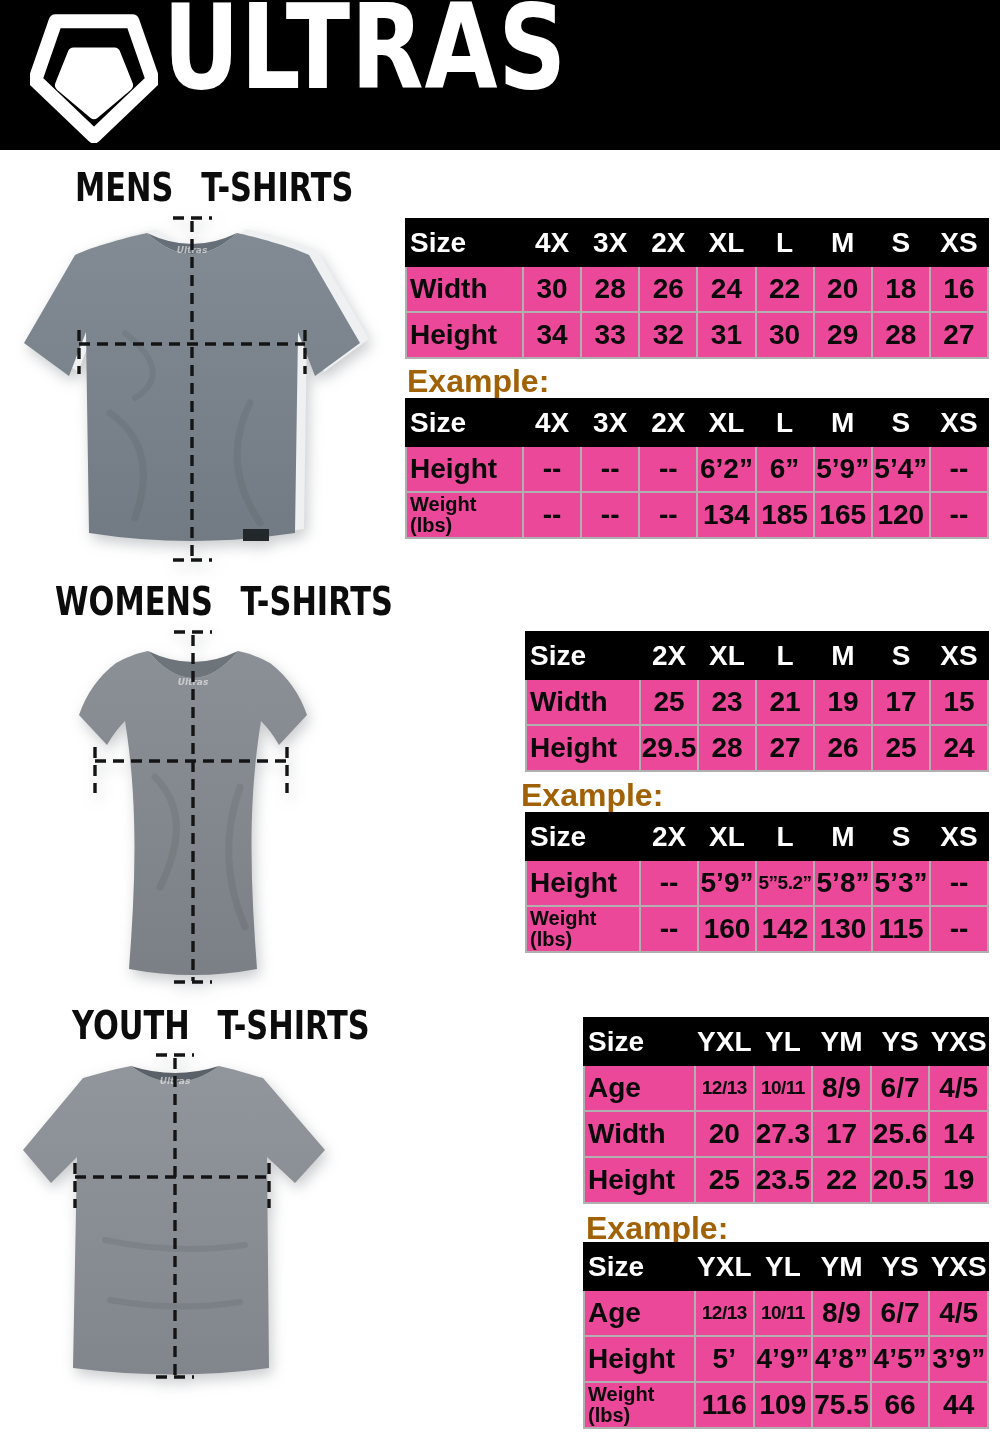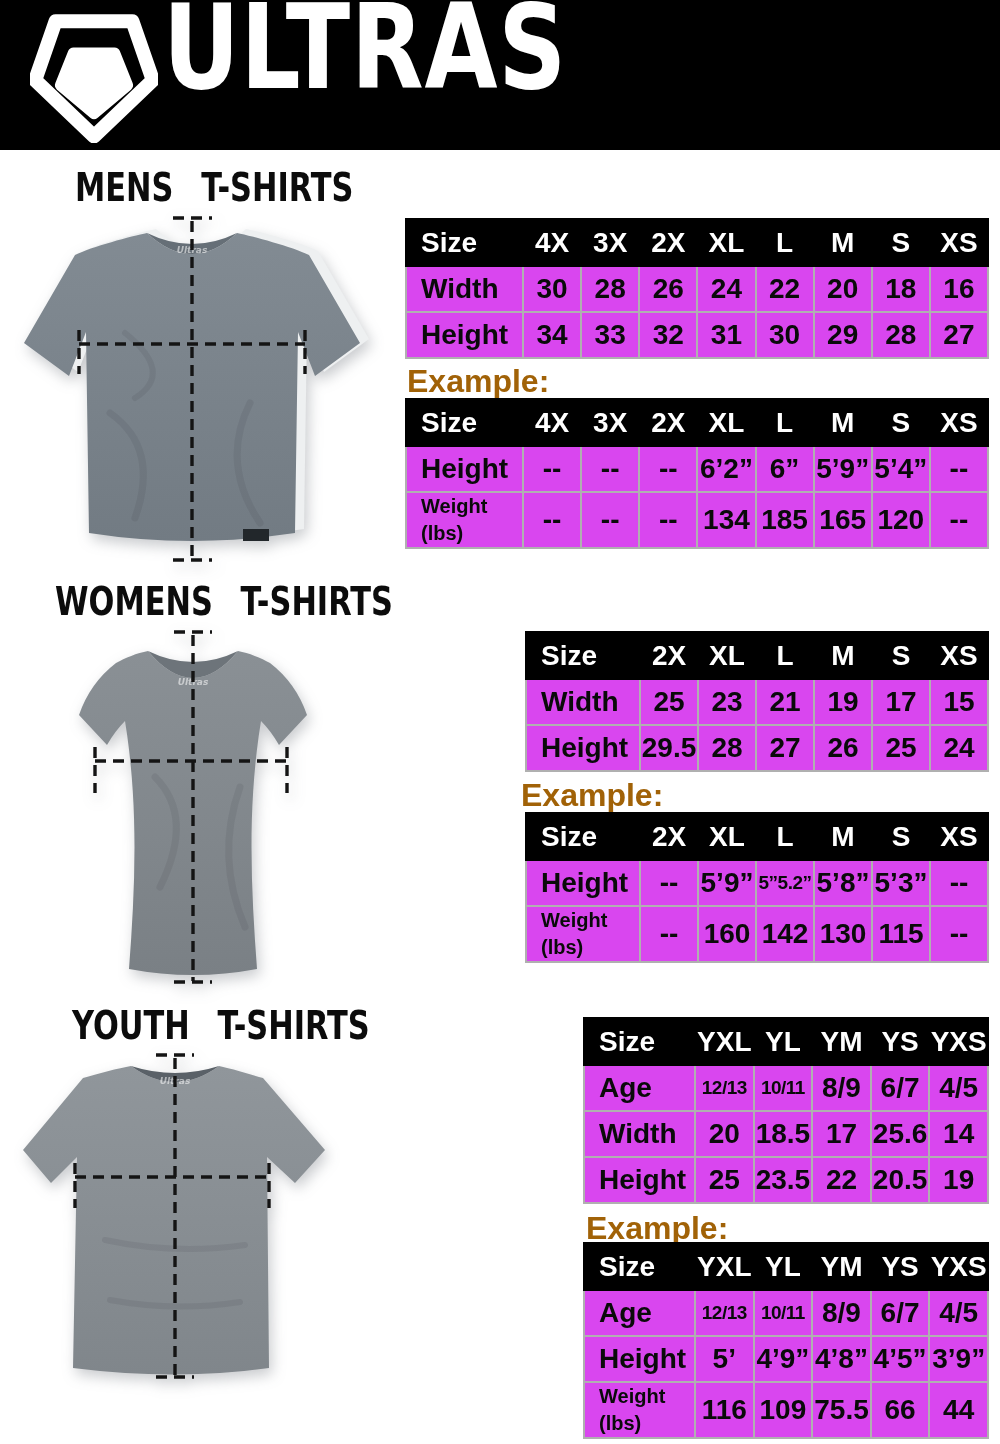--- a/index.html
+++ b/index.html
@@ -48,25 +48,25 @@
   .tw-wom-size  {left:525px;top:631px;width:464px;}
   .tw-wom-ex    {left:525px;top:812px;width:464px;}
   .tw-youth-size{left:583px;top:1017px;width:406px;}
   .tw-youth-ex  {left:583px;top:1242px;width:406px;}
 
   .tbl-wrap table{width:100%;border-collapse:collapse;table-layout:fixed;
                   font-family:"Liberation Sans",sans-serif;font-weight:bold;}
   .tbl-wrap th,.tbl-wrap td{border:2px solid #b0b0b0;text-align:center;vertical-align:middle;
                   font-size:28px;color:#0a0a0a;padding:0;overflow:hidden;}
   .tbl-wrap thead th{background:#000;color:#fff;border-color:#000;height:45px;}
-  .tbl-wrap tbody tr{height:46px;background:#d946ef;}
-  .tbl-wrap .first-col{text-align:left;padding-left:14px;}
+  .tbl-wrap tbody tr{height:46px;background:#ec4899;}
+  .tbl-wrap .first-col{text-align:left;padding-left:3px;}
   .tbl-wrap td.small{font-size:19px;letter-spacing:-0.5px;}
   .tbl-wrap tbody th{white-space:pre-line;}
-  .tbl-wrap tbody th.two-line{font-size:20px;line-height:27px;}
+  .tbl-wrap tbody th.two-line{font-size:20px;line-height:21px;}
 </style>
 </head>
 <body>
 
 <div id="canvas">
 
   <div class="site-header">
     <svg class="logo" viewBox="0 0 100 106">
       <polygon points="20,11 80,11 96,57 50,101 4,57" fill="none" stroke="#fff" stroke-width="11" stroke-linejoin="round"></polygon>
       <polygon points="34,36 66,36 76,61 50,83 24,61" fill="#fff" stroke="#fff" stroke-width="9" stroke-linejoin="round"></polygon>
@@ -345,21 +345,21 @@
             <th class="first-col">Age</th>
             <td class="small">12/13</td>
             <td class="small">10/11</td>
             <td>8/9</td>
             <td>6/7</td>
             <td>4/5</td>
           </tr>
           <tr>
             <th class="first-col">Width</th>
             <td>20</td>
-            <td>18.5</td>
+            <td>27.3</td>
             <td>17</td>
             <td>25.6</td>
             <td>14</td>
           </tr>
           <tr>
             <th class="first-col">Height</th>
             <td>25</td>
             <td>23.5</td>
             <td>22</td>
             <td>20.5</td>

